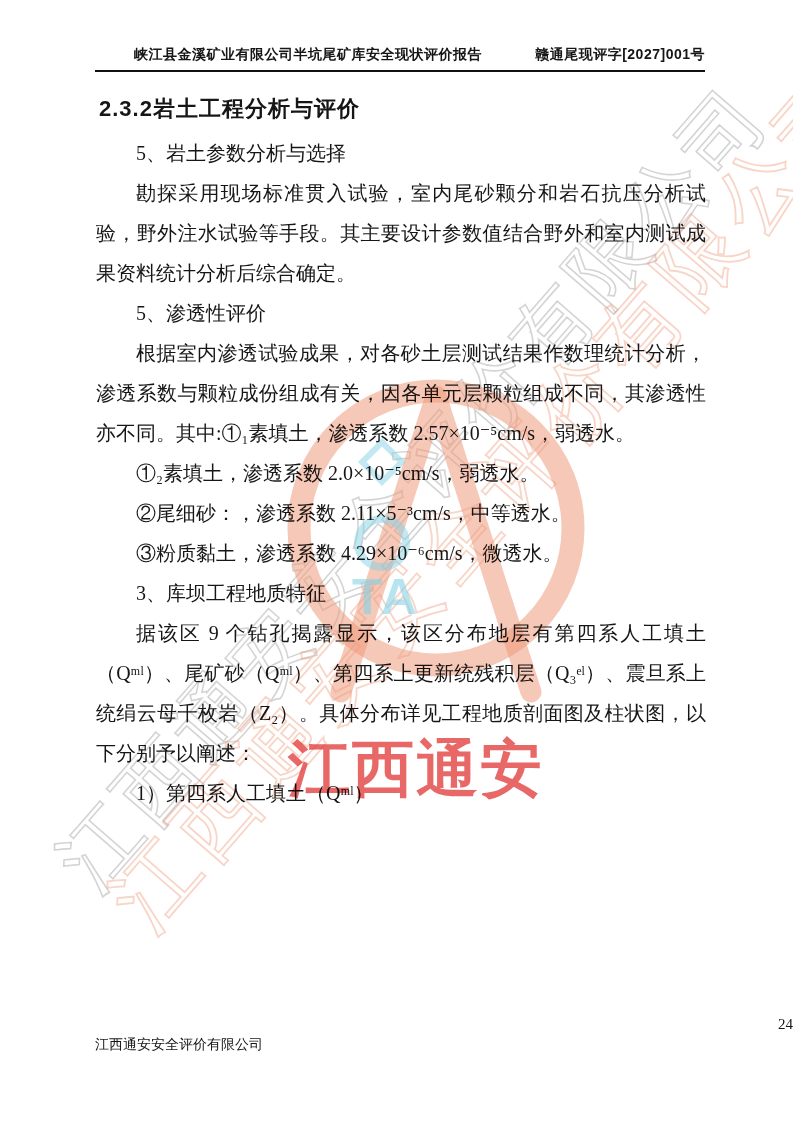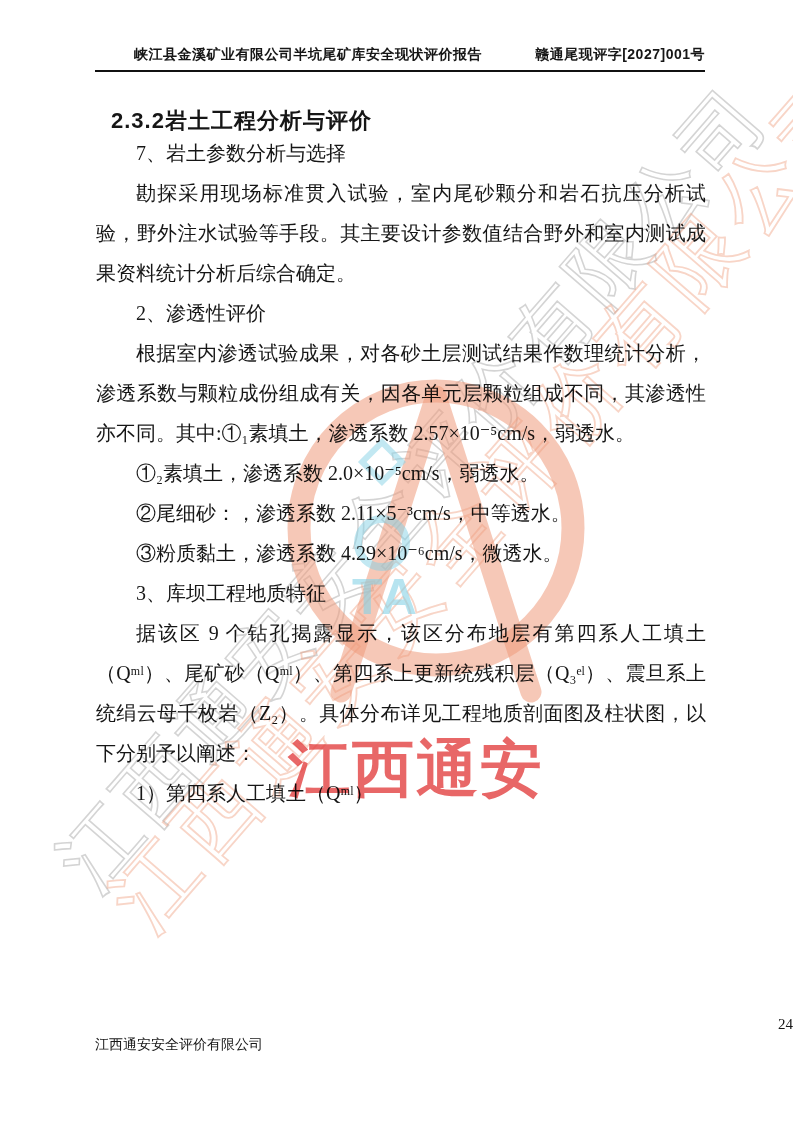--- a/index.html
+++ b/index.html
@@ -21,21 +21,21 @@
   }
   .hdr-rule{
     position:absolute;top:70px;left:95px;right:88px;
     height:0;border-top:2px solid #111;
   }
   
   .title{
     position:absolute;top:90px;left:95px;
     font-family:"Liberation Sans","DejaVu Sans",sans-serif;
     font-size:22px;font-weight:bold;letter-spacing:1px;
-    margin:16px;
+    margin:4px;
   }
   
   .bodytext{
     position:absolute;top:133px;left:96px;width:610px;
     font-size:20px;line-height:40px;
     text-align:justify;
   }
   .bodytext p{margin:0;text-indent:2em;}
   
   .pagenum{
@@ -60,23 +60,23 @@
 
   <div class="hdr">
     <span>峡江县金溪矿业有限公司半坑尾矿库安全现状评价报告</span>
     <span>赣通尾现评字[2027]001号</span>
   </div>
   <div class="hdr-rule"></div>
 
   <h1 class="title">2.3.2岩土工程分析与评价</h1>
 
   <main class="bodytext" id="paragraphs">
-      <p>7、岩土参数分析与选择</p>
+      <p>5、岩土参数分析与选择</p>
       <p>勘探采用现场标准贯入试验，室内尾砂颗分和岩石抗压分析试验，野外注水试验等手段。其主要设计参数值结合野外和室内测试成果资料统计分析后综合确定。</p>
-      <p>2、渗透性评价</p>
+      <p>5、渗透性评价</p>
       <p>根据室内渗透试验成果，对各砂土层测试结果作数理统计分析，渗透系数与颗粒成份组成有关，因各单元层颗粒组成不同，其渗透性亦不同。其中:①₁素填土，渗透系数 2.57×10⁻⁵cm/s，弱透水。</p>
       <p>①₂素填土，渗透系数 2.0×10⁻⁵cm/s，弱透水。</p>
       <p>②尾细砂：，渗透系数 2.11×5⁻³cm/s，中等透水。</p>
       <p>③粉质黏土，渗透系数 4.29×10⁻⁶cm/s，微透水。</p>
       <p>3、库坝工程地质特征</p>
       <p>据该区 9 个钻孔揭露显示，该区分布地层有第四系人工填土（Qᵐˡ）、尾矿砂（Qᵐˡ）、第四系上更新统残积层（Q₃ᵉˡ）、震旦系上统绢云母千枚岩（Z₂）。具体分布详见工程地质剖面图及柱状图，以下分别予以阐述：</p>
       <p>1）第四系人工填土（Qᵐˡ）</p>
     </main>
 
   <div class="pagenum">24</div>

